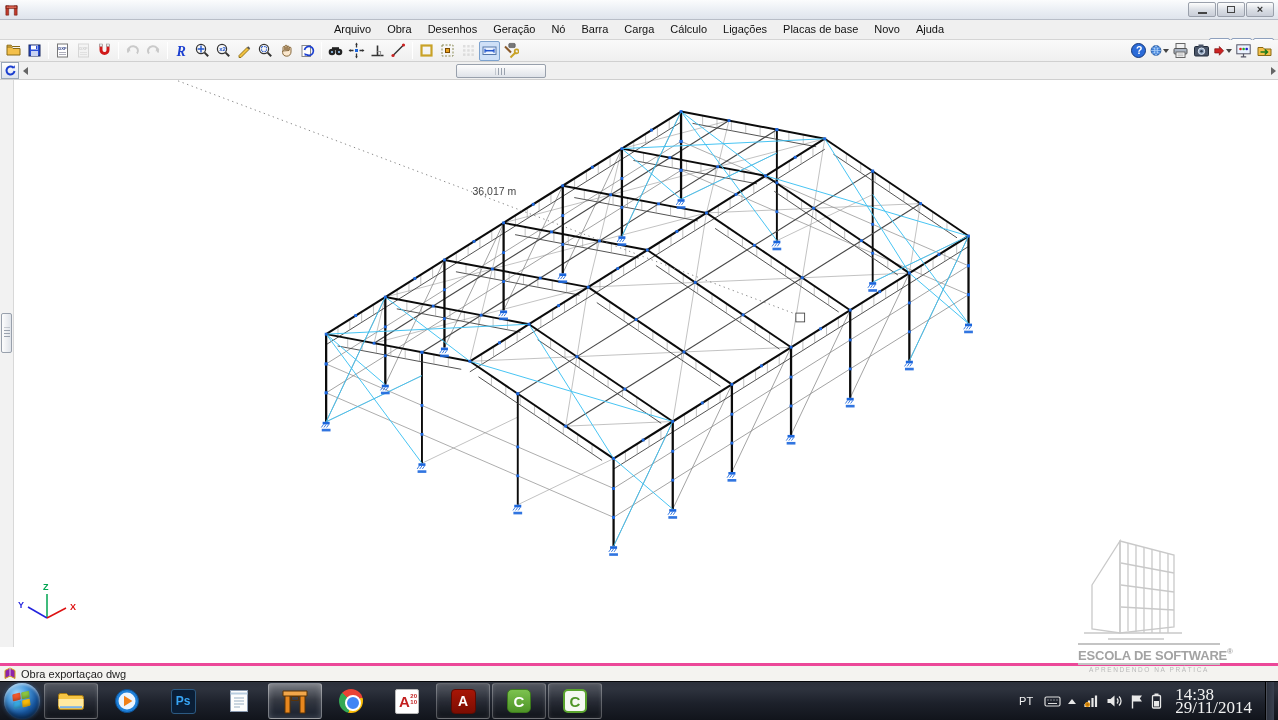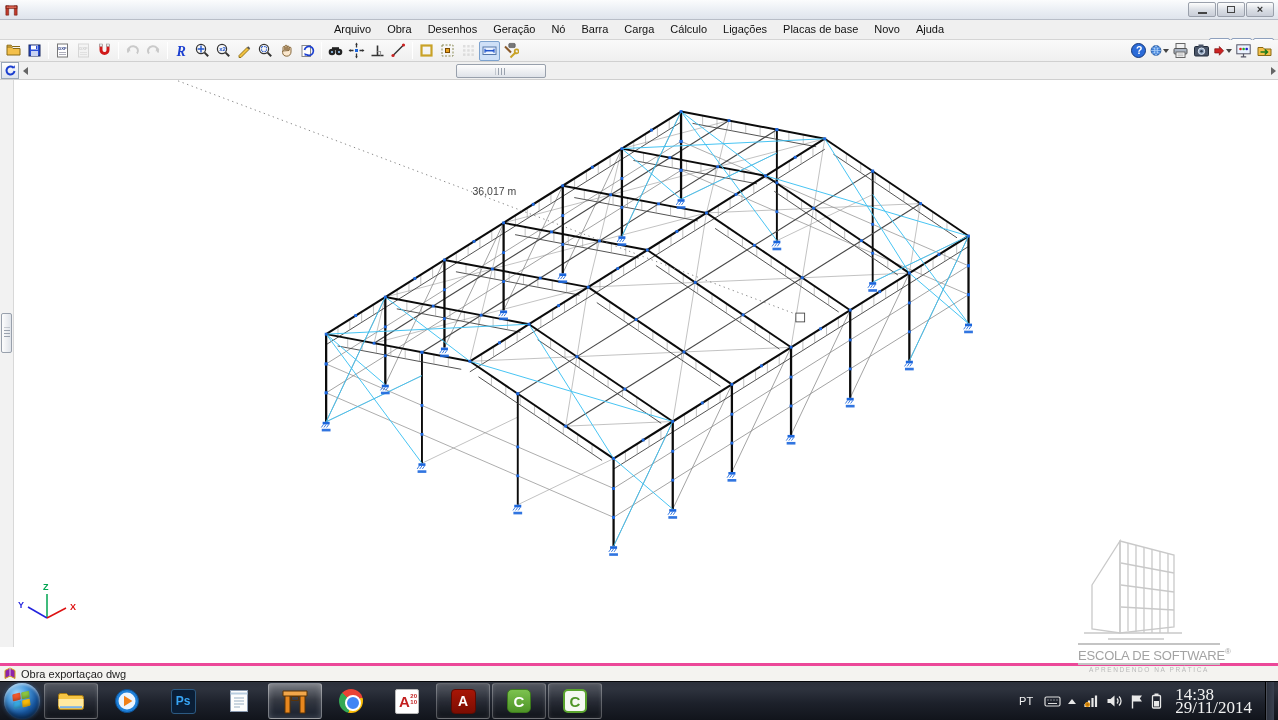--- a/index.html
+++ b/index.html
@@ -58,21 +58,21 @@
     width:6px; height:11px; background:repeating-linear-gradient(#9aa2ae 0 1px,transparent 1px 3px); }
 
   
   #canvas { position:absolute; left:0; top:80px; width:1158px; height:567px; background:#fff; }
   #wire { position:absolute; left:0; top:0; }
   #axis-triad { position:absolute; left:16px; top:500px; }
 
   
   #watermark { position:absolute; left:1078px; top:455px; width:150px; height:135px; z-index:3; pointer-events:none; }
   #wm-text { position:absolute; left:0; top:108px; width:142px; text-align:center; }
-  #wm-title { font-weight:normal; font-size:13px; letter-spacing:-.2px; color:#a3a3a3;
+  #wm-title { font-weight:bold; font-size:13px; letter-spacing:-.2px; color:#a3a3a3;
     border-top:2px solid #c4c4c4; border-bottom:2px solid #c4c4c4; line-height:14px; white-space:nowrap; }
   #wm-reg { font-size:8px; vertical-align:6px; color:#a3a3a3; }
   #wm-sub { font-size:6.5px; letter-spacing:1.6px; color:#b9b9b9; margin-top:1px; }
 
   
   #tabstrip { position:absolute; left:0; top:647px; width:100%; height:16px; background:#fff; border-top:1px solid #8f8f8f; display:flex; }
   .tab { height:15px; margin-left:-7px; padding:1px 16px 0 16px; font-size:10.5px; color:#222;
     clip-path:polygon(0 0,100% 0,calc(100% - 9px) 100%,9px 100%); background:#e2dfd8; }
   .tab:first-child { margin-left:4px; }
   .tab.active { background:#fff; box-shadow:inset 0 0 0 40px #fdfdfd; font-weight:normal; z-index:2; position:relative;

